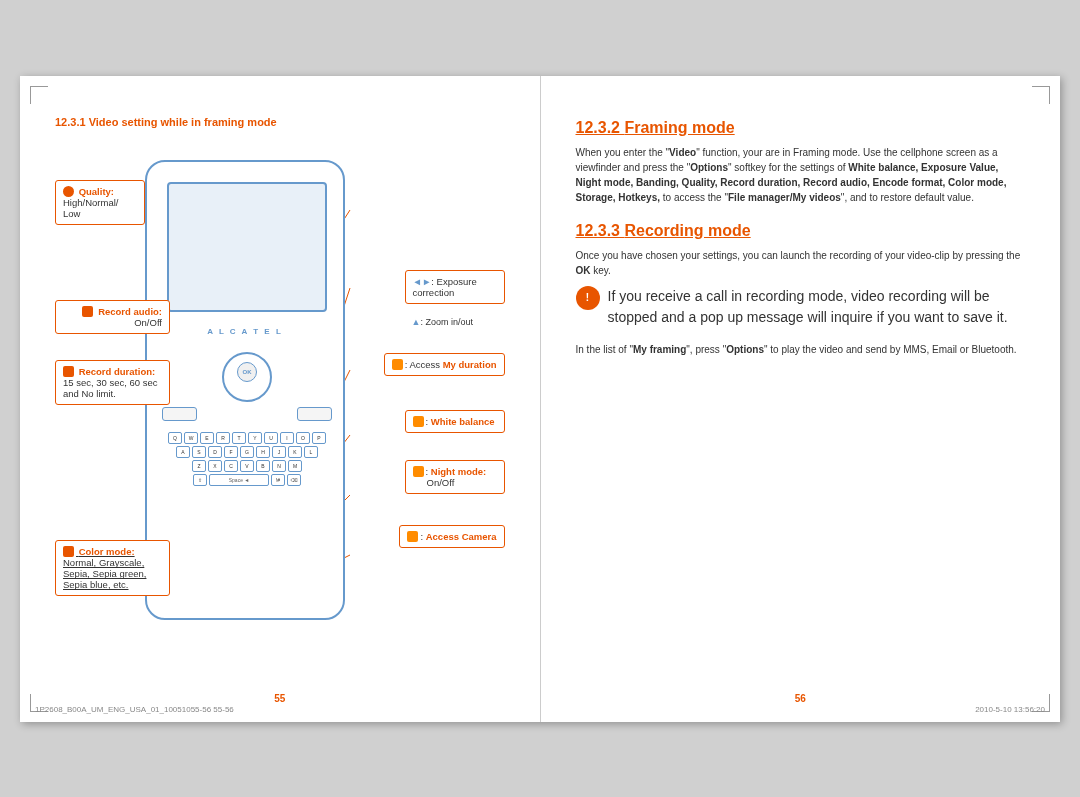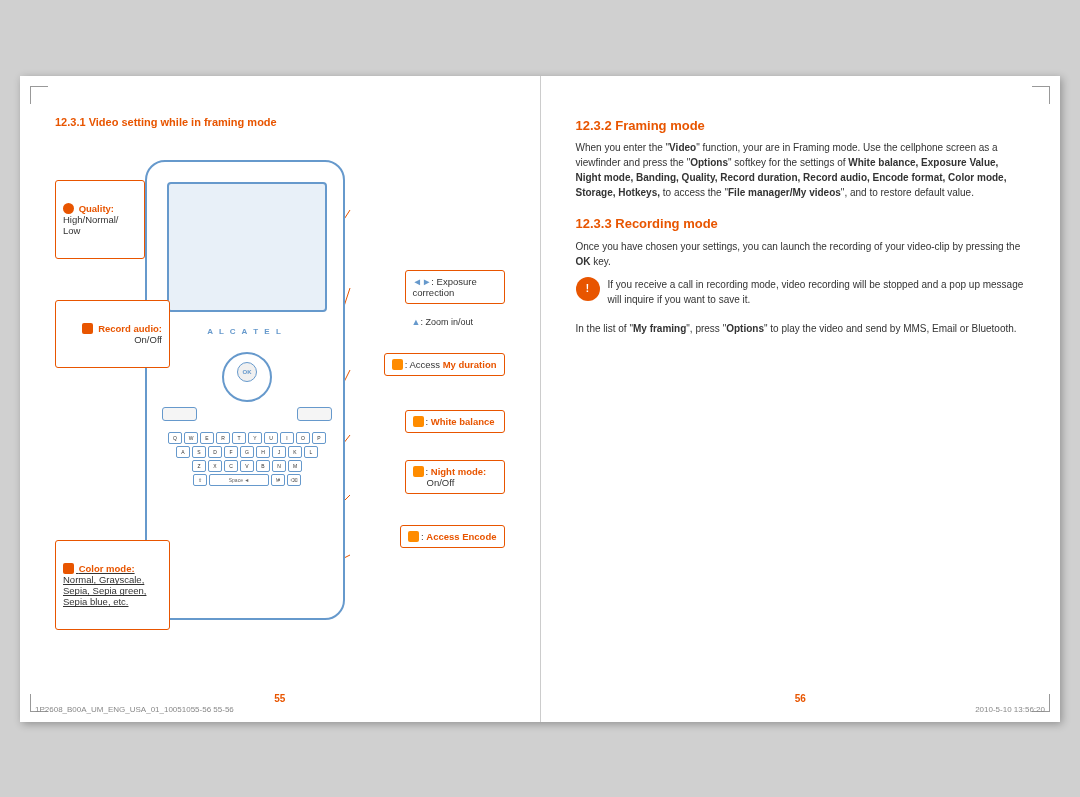--- a/index.html
+++ b/index.html
@@ -179,21 +179,21 @@
       color: #666;
     }
 
     
     .callout-left {
       position: absolute;
       left: 0;
       background: white;
       border: 1.5px solid #e85500;
       border-radius: 3px;
-      padding: 22px 7px;
+      padding: 5px 7px;
       font-size: 9.5px;
       color: #333;
       min-width: 90px;
       max-width: 115px;
     }
     .callout-left strong {
       color: #e85500;
     }
 
     
@@ -229,23 +229,24 @@
       color: #333;
     }
     .right-content p {
       margin-bottom: 8px;
     }
     .right-content .subsection {
       margin-bottom: 14px;
     }
     .right-content .sub-heading {
       color: #e85500;
-      font-size: 13px;
+      font-size: 16px;
       font-weight: bold;
       margin-bottom: 5px;
+      text-decoration: underline;
     }
     .right-content strong {
       font-weight: bold;
     }
 
     .note-box {
       display: flex;
       gap: 8px;
       background: white;
       border: none;
@@ -259,21 +260,21 @@
       border-radius: 50%;
       background: #e85500;
       display: flex;
       align-items: center;
       justify-content: center;
       color: white;
       font-size: 10px;
       font-weight: bold;
     }
     .note-text {
-      font-size: 10px;
+      font-size: 14px;
       color: #333;
       line-height: 1.5;
     }
 
     
     .page-number {
       position: absolute;
       bottom: 18px;
       color: #e85500;
       font-size: 10px;
@@ -410,20 +411,25 @@
         <span class="icon-circle"></span>
         <strong>Quality:</strong><br>
         <span>High/Normal/<br>Low</span>
       </div>
 
       <div class="callout-left" style="top:160px;text-align:right;">
         <span class="icon-small"></span>
         <strong>Record audio:</strong> <span>On/Off</span>
       </div>
 
+      <div class="callout-left" style="top:220px;">
+        <span class="icon-small"></span>
+        <strong>Record duration:</strong><br>
+        <span>15 sec, 30 sec, 60 sec and No limit.</span>
+      </div>
 
       <div class="callout-left" style="top:400px; left:0;text-decoration:underline;">
         <span class="icon-small"></span>
         <strong>Color mode:</strong><br>
         <span>Normal, Grayscale, Sepia, Sepia green, Sepia blue, etc.</span>
       </div>
 
 
       <div class="callout-right" style="top:130px; right:0;">
         <span><span style="color:#6699cc;">◄►</span>: Exposure<br>correction</span>
@@ -439,21 +445,21 @@
 
       <div class="callout-right" style="top:270px; right:0;">
         <span><span class="icon-small" style="background:#ff8c00;"></span>: <strong>White balance</strong></span>
       </div>
 
       <div class="callout-right" style="top:320px; right:0;">
         <span><span class="icon-small" style="background:#ff8c00;"></span>: <strong>Night mode:</strong><br><span style="padding-left:14px;">On/Off</span></span>
       </div>
 
       <div class="callout-right" style="top:385px; right:0;">
-        <span><span class="icon-small" style="background:#ff8c00;"></span>: <strong>Access Encode</strong></span>
+        <span><span class="icon-small" style="background:#ff8c00;"></span>: <strong>Access Camera</strong></span>
       </div>
 
     </div>
 
     <div class="page-number">55</div>
     <div class="footer-info footer-left-info">1P2608_B00A_UM_ENG_USA_01_10051055-56    55-56</div>
   </div>
 
   <div class="page page-right">
     <div class="right-content">

